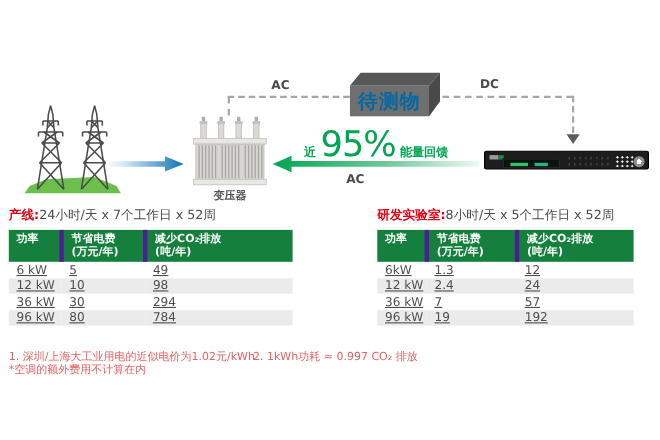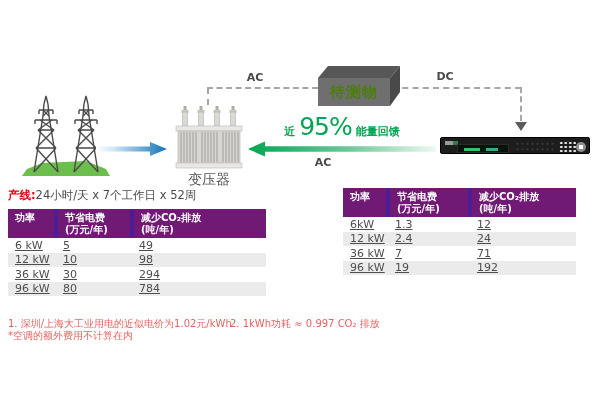--- a/index.html
+++ b/index.html
@@ -11,31 +11,31 @@
   .abs { position:absolute; }
   .lbl { color:#4a4a4a; font-size:11px; font-weight:bold; text-align:center; }
 
   .dash-h { position:absolute; border-top:2px dashed #a6a6a6; height:0; }
   .dash-v { position:absolute; border-left:2px dashed #a6a6a6; width:0; }
   .down-head { position:absolute; width:0; height:0;
     border-left:6px solid transparent; border-right:6px solid transparent;
     border-top:9px solid #5c5c5c; }
 
   .transformer-label { position:absolute; left:176px; top:171px; width:66px;
-    text-align:center; font-size:14px; color:#555; font-weight:normal; }
+    text-align:center; font-size:10px; color:#555; font-weight:bold; }
 
   .dut-label { position:absolute; left:318px; top:78px; width:72px; height:28px;
     display:flex; align-items:center; justify-content:center;
-    color:#4d7c0f; font-size:15px; font-weight:bold; letter-spacing:1px; }
+    color:#0369a1; font-size:18px; font-weight:bold; letter-spacing:1px; }
 
   .recovery { position:absolute; left:262px; top:112px; width:160px; height:30px;
     display:flex; align-items:baseline; justify-content:center; gap:4px;
     color:#00a651; white-space:nowrap; }
   .recovery .small { font-size:11px; font-weight:bold; }
-  .recovery .big { font-size:25px; font-weight:400; letter-spacing:-1px; }
+  .recovery .big { font-size:32px; font-weight:400; letter-spacing:-1px; }
 
   .ac-return { position:absolute; left:303px; top:156px; width:40px; }
 
   
   .device { position:absolute; left:440px; top:137px; width:150px; height:17px;
     background:#1d1d1d; border-radius:2px; border:1px solid #000;
     display:flex; align-items:center; }
   .dev-logo { position:absolute; left:4px; top:3px; width:13px; height:4px;
     background:linear-gradient(90deg,#9a9a9a 0 60%,#2e7d4f 60% 100%); }
   .dev-screen { position:absolute; left:16px; top:6px; width:52px; height:9px;
@@ -53,21 +53,21 @@
   .device-label { position:absolute; left:468px; top:157px; width:90px;
     text-align:center; font-size:11px; font-weight:bold; color:#333; }
 
   
   .tbl-block { position:absolute; top:188px; }
   .tbl-left { left:8px; width:258px; }
   .tbl-right { left:343px; width:233px; }
   .tbl-title { font-size:11.5px; color:#4a4a4a; margin-bottom:6px; white-space:nowrap; }
   .tbl-title .hl { color:#e60012; font-weight:bold; }
   table { border-collapse:collapse; width:100%; table-layout:fixed; }
-  thead th { background:#701a75; color:#fff; font-size:10px; font-weight:bold;
+  thead th { background:#15803d; color:#fff; font-size:10px; font-weight:bold;
     text-align:left; vertical-align:top; padding:3px 0 3px 7px; line-height:11.5px; }
   thead th + th { border-left:4px solid #4c1d95; }
   tbody td { font-size:11px; color:#4d4d4d; padding:1.5px 0 1.5px 7px; line-height:11.5px;text-decoration:underline; }
   tbody tr:nth-child(even) { background:#ebebeb; }
   .tbl-left  col.c1{width:48px;}  .tbl-left  col.c2{width:76px;}
   .tbl-right col.c1{width:45px;}  .tbl-right col.c2{width:82px;}
 
   
   .footnote { position:absolute; font-size:10px; color:#e66161; white-space:nowrap; }
   .fn1 { left:8px;  top:317px; }
@@ -227,20 +227,23 @@
           <tr>
             <td>96 kW</td>
             <td>80</td>
             <td>784</td>
           </tr>
         </tbody>
     </table>
   </div>
 
   <div class="tbl-block tbl-right">
+    <div class="tbl-title">
+      <span class="hl">研发实验室:</span><span>8小时/天 x 5个工作日 x 52周</span>
+    </div>
     <table>
       <colgroup>
           <col class="c1">
           <col class="c2">
           <col class="c3">
         </colgroup>
       <thead>
         <tr>
           <th><span>功率</span></th>
           <th><span>节省电费</span><br><span>(万元/年)</span></th>
@@ -254,21 +257,21 @@
             <td>12</td>
           </tr>
           <tr>
             <td>12 kW</td>
             <td>2.4</td>
             <td>24</td>
           </tr>
           <tr>
             <td>36 kW</td>
             <td>7</td>
-            <td>71</td>
+            <td>57</td>
           </tr>
           <tr>
             <td>96 kW</td>
             <td>19</td>
             <td>192</td>
           </tr>
         </tbody>
     </table>
   </div>
 

